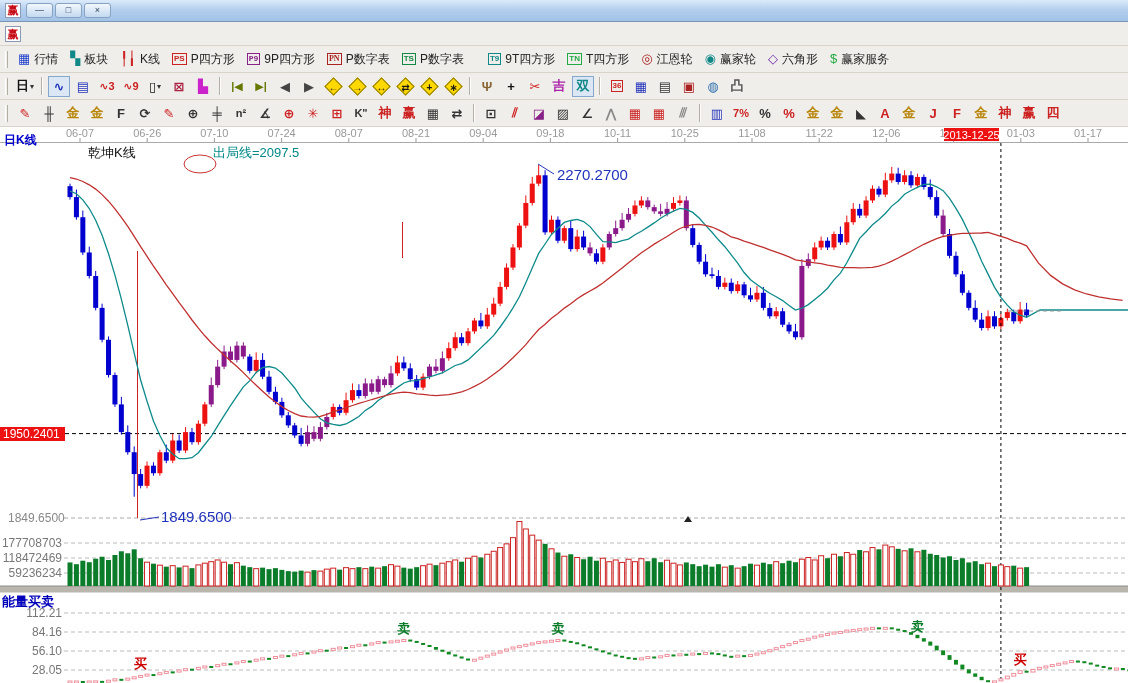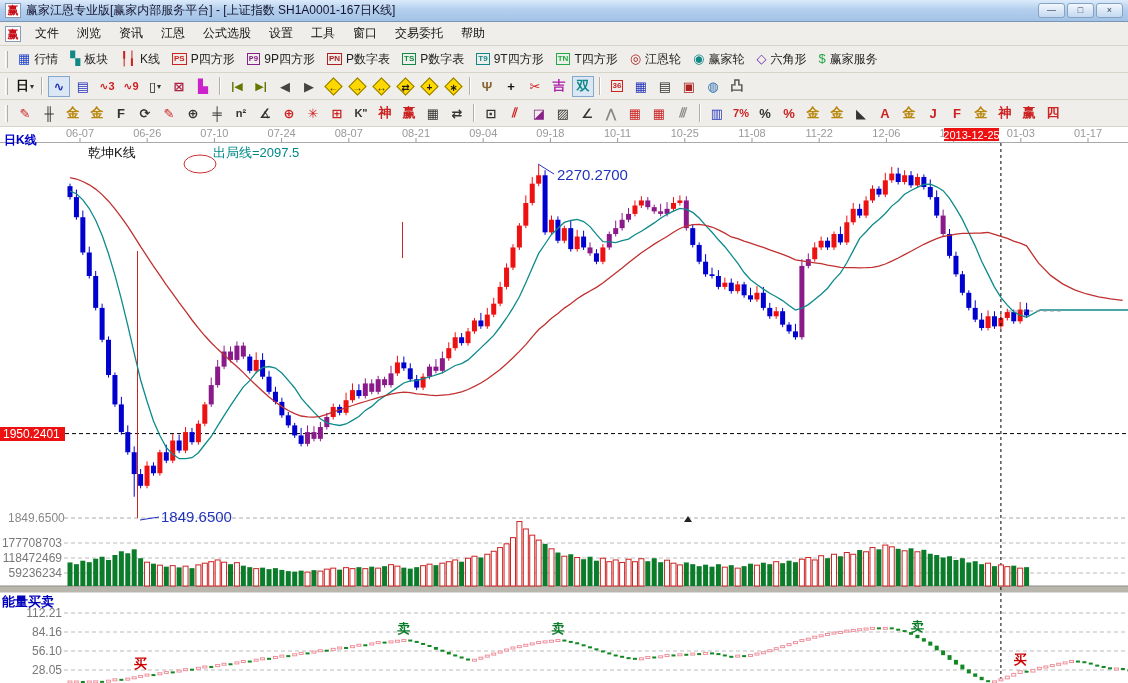--- a/index.html
+++ b/index.html
@@ -34,42 +34,29 @@
   .diamond i { position:absolute; left:0; top:0; width:13px; height:13px; transform:rotate(-45deg);
     font-style:normal; font-size:10px; line-height:13px; text-align:center; color:#1a1a1a; font-weight:bold;}
   .chart-wrap { position:relative; width:1128px; height:556px; background:#fff;}
   svg text { font-family:"Liberation Sans","DejaVu Sans",sans-serif; }
 </style>
 </head>
 <body>
 
 <div class="titlebar">
   <span class="app-ico">赢</span>
-  <span class="title-text">赢家江恩专业版[赢家内部服务平台] - [上证指数  SH1A0001-167日K线]</span>
   <span class="win-btns">
     <span class="wbtn">—</span>
     <span class="wbtn">□</span>
     <span class="wbtn">×</span>
   </span>
 </div>
 
 <div class="menubar">
   <span class="app-ico" style="height:16px;line-height:14px">赢</span>
-  <div id="menu-items" style="display:flex">
-      <div class="menu-item">文件</div>
-      <div class="menu-item">浏览</div>
-      <div class="menu-item">资讯</div>
-      <div class="menu-item">江恩</div>
-      <div class="menu-item">公式选股</div>
-      <div class="menu-item">设置</div>
-      <div class="menu-item">工具</div>
-      <div class="menu-item">窗口</div>
-      <div class="menu-item">交易委托</div>
-      <div class="menu-item">帮助</div>
-    </div>
 </div>
 
 <div class="tb" id="tb1">
     <span class="grip"></span>
     <div class="tb1-btn">
       <span class="ic" style="color: rgb(34, 68, 204);">▦</span>
       <span class="tb1-lb">行情</span>
     </div>
     <div class="tb1-btn">
       <span class="ic" style="color: rgb(17, 136, 136);">▚</span>
@@ -81,29 +68,29 @@
     </div>
     <div class="tb1-btn">
       <span class="lbox" style="color: rgb(204, 34, 34); border-color: rgb(204, 34, 34);">PS</span>
       <span class="tb1-lb">P四方形</span>
     </div>
     <div class="tb1-btn">
       <span class="lbox" style="color: rgb(136, 34, 136); border-color: rgb(136, 34, 136); font-family: Liberation Mono, monospace;">P9</span>
       <span class="tb1-lb">9P四方形</span>
     </div>
     <div class="tb1-btn">
-      <span class="lbox" style="color: rgb(170, 34, 34); border-color: rgb(170, 34, 34);">PN</span>
+      <span class="lbox" style="color: rgb(170, 34, 34); border-color: rgb(170, 34, 34); font-family: Liberation Serif, serif;">PN</span>
       <span class="tb1-lb">P数字表</span>
     </div>
     <div class="tb1-btn">
       <span class="lbox" style="color: rgb(17, 136, 68); border-color: rgb(17, 136, 68);">TS</span>
       <span class="tb1-lb">P数字表</span>
     </div>
     <div class="tb1-btn">
-      <span class="lbox" style="color: rgb(17, 136, 136); border-color: rgb(17, 136, 136);">T9</span>
+      <span class="lbox" style="color: rgb(17, 136, 136); border-color: rgb(17, 136, 136); margin-left: 12px;">T9</span>
       <span class="tb1-lb">9T四方形</span>
     </div>
     <div class="tb1-btn">
       <span class="lbox" style="color: rgb(34, 170, 68); border-color: rgb(34, 170, 68);">TN</span>
       <span class="tb1-lb">T四方形</span>
     </div>
     <div class="tb1-btn">
       <span class="ic" style="color: rgb(170, 34, 34);">◎</span>
       <span class="tb1-lb">江恩轮</span>
     </div>

